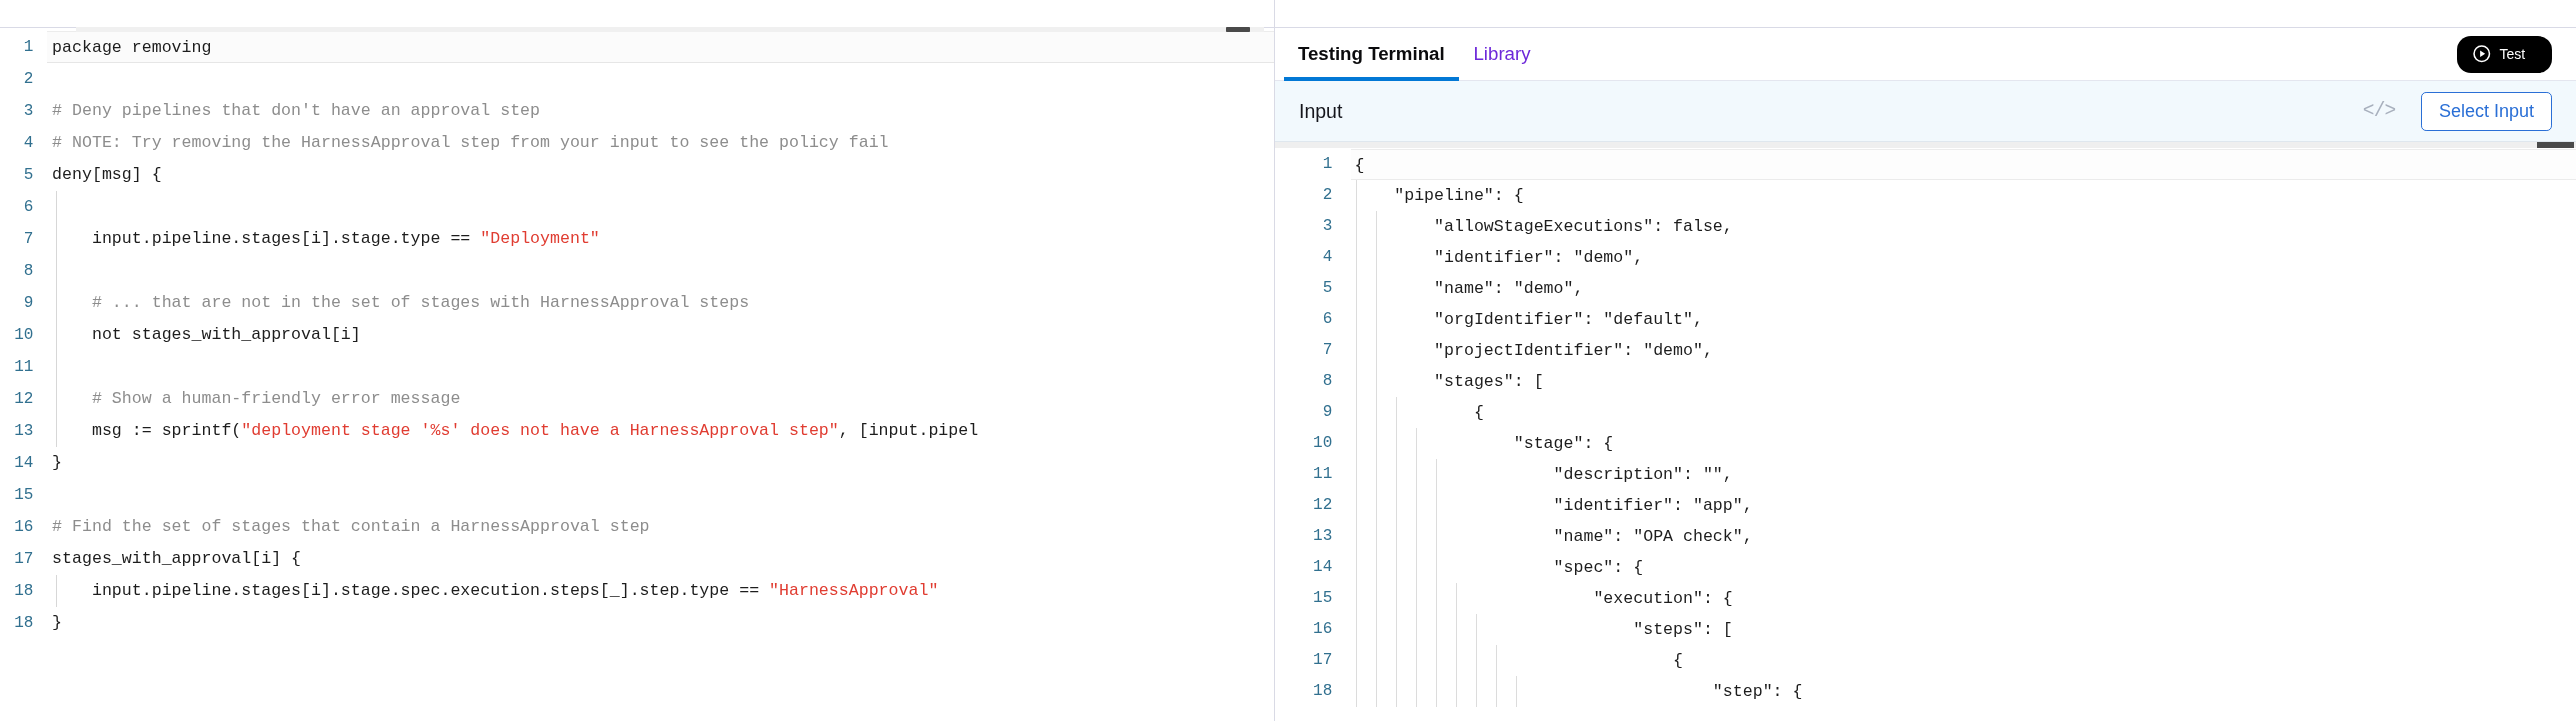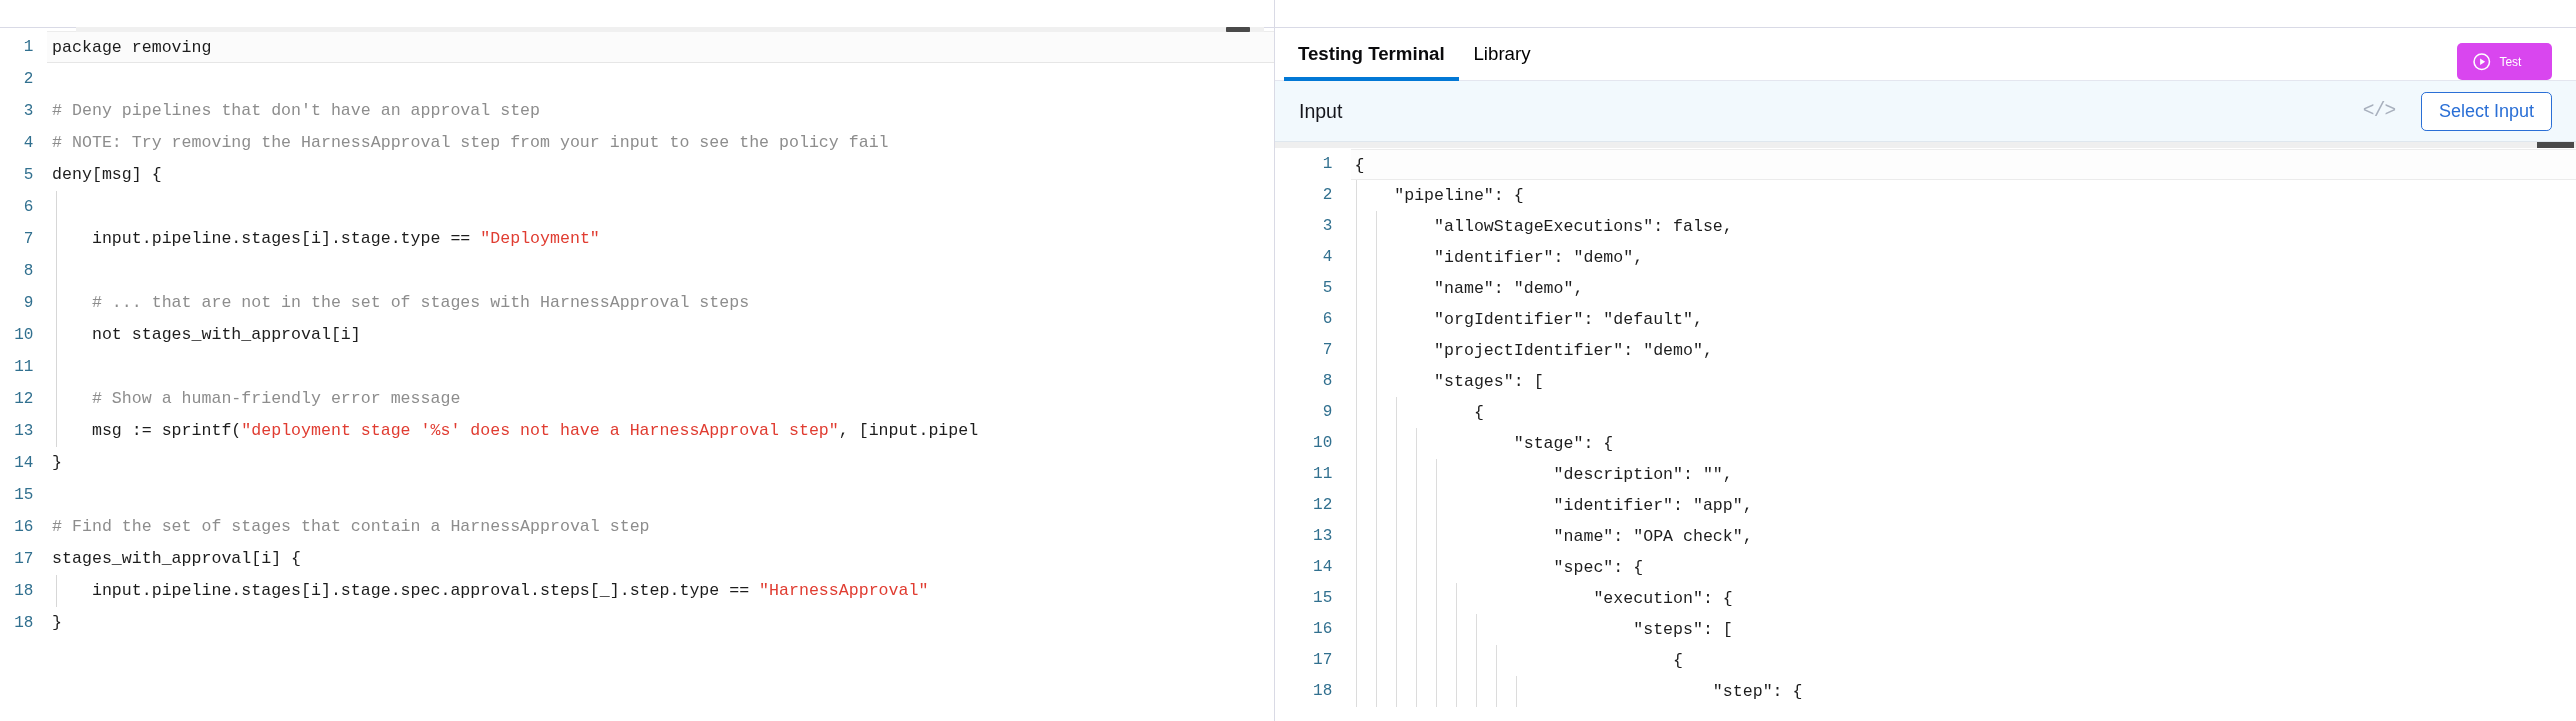--- a/index.html
+++ b/index.html
@@ -119,64 +119,64 @@
   .rp-topstrip {
     height: 28px;
     border-bottom: 0.8px solid #d9dae6;
     background: #ffffff;
     flex: 0 0 auto;
   }
   .tabbar {
     height: 53px;
     flex: 0 0 auto;
     display: flex;
-    align-items: flex-end;
+    align-items: center;
     padding: 0 0 0 0;
     border-bottom: 0.8px solid #e4e6ef;
     position: relative;
     background: #ffffff;
   }
   .tabs {
     display: flex;
     align-items: center;
     height: 100%;
     margin-left: 8.5px;
   }
   .tab {
     height: 100%;
     display: flex;
     align-items: center;
     padding: 0 14.4px;
     font-size: 18.7px;
-    color: #000000;
+    color: #6d28d9;
     cursor: pointer;
     position: relative;
   }
   .tab.active {
     color: #0b0b0d;
     font-weight: bold;
   }
   .tab.active::after {
     content: "";
     position: absolute;
     left: 0; right: 0; bottom: -0.8px;
     height: 4.2px;
     background: #0278d5;
   }
   .test-btn {
     margin-left: auto;
     margin-right: 24px;
     height: 37px;
     min-width: 95px;
     padding: 0 15.3px;
-    background: #d946ef;
+    background: #000000;
     color: #ffffff;
     border: none;
-    border-radius: 5px;
-    font-size: 12px;
+    border-radius: 14px;
+    font-size: 14px;
     font-family: "Liberation Sans", sans-serif;
     display: flex;
     align-items: center;
     gap: 7.6px;
     cursor: pointer;
   }
   .test-btn svg { display: block; }
 
   .input-bar {
     height: 61px;
@@ -296,21 +296,21 @@
         <div class="code-line"><div class="ln-num">8</div><div class="ln-content"><span class="indent-guide"></span></div></div>
         <div class="code-line"><div class="ln-num">9</div><div class="ln-content"><span class="indent-guide"></span><span class="tok-comment">    # ... that are not in the set of stages with HarnessApproval steps</span></div></div>
         <div class="code-line"><div class="ln-num">10</div><div class="ln-content"><span class="indent-guide"></span><span class="tok-plain">    not stages_with_approval[i]</span></div></div>
         <div class="code-line"><div class="ln-num">11</div><div class="ln-content"><span class="indent-guide"></span></div></div>
         <div class="code-line"><div class="ln-num">12</div><div class="ln-content"><span class="indent-guide"></span><span class="tok-comment">    # Show a human-friendly error message</span></div></div>
         <div class="code-line"><div class="ln-num">13</div><div class="ln-content"><span class="indent-guide"></span><span class="tok-plain">    msg := sprintf(</span><span class="tok-string">"deployment stage '%s' does not have a HarnessApproval step"</span><span class="tok-plain">, [input.pipel</span></div></div>
         <div class="code-line"><div class="ln-num">14</div><div class="ln-content"><span class="tok-plain">}</span></div></div>
         <div class="code-line"><div class="ln-num">15</div><div class="ln-content"></div></div>
         <div class="code-line"><div class="ln-num">16</div><div class="ln-content"><span class="tok-comment"># Find the set of stages that contain a HarnessApproval step</span></div></div>
         <div class="code-line"><div class="ln-num">17</div><div class="ln-content"><span class="tok-plain">stages_with_approval[i] {</span></div></div>
-        <div class="code-line"><div class="ln-num">18</div><div class="ln-content"><span class="indent-guide"></span><span class="tok-plain">    input.pipeline.stages[i].stage.spec.approval.steps[_].step.type == </span><span class="tok-string">"HarnessApproval"</span></div></div>
+        <div class="code-line"><div class="ln-num">18</div><div class="ln-content"><span class="indent-guide"></span><span class="tok-plain">    input.pipeline.stages[i].stage.spec.execution.steps[_].step.type == </span><span class="tok-string">"HarnessApproval"</span></div></div>
         <div class="code-line"><div class="ln-num">18</div><div class="ln-content"><span class="tok-plain">}</span></div></div>
       </div>
   </div>
 
   <div class="right-pane">
 
     <div class="rp-topstrip"></div>
 
     <div class="tabbar">
       <div class="tabs" id="tabs-container">

